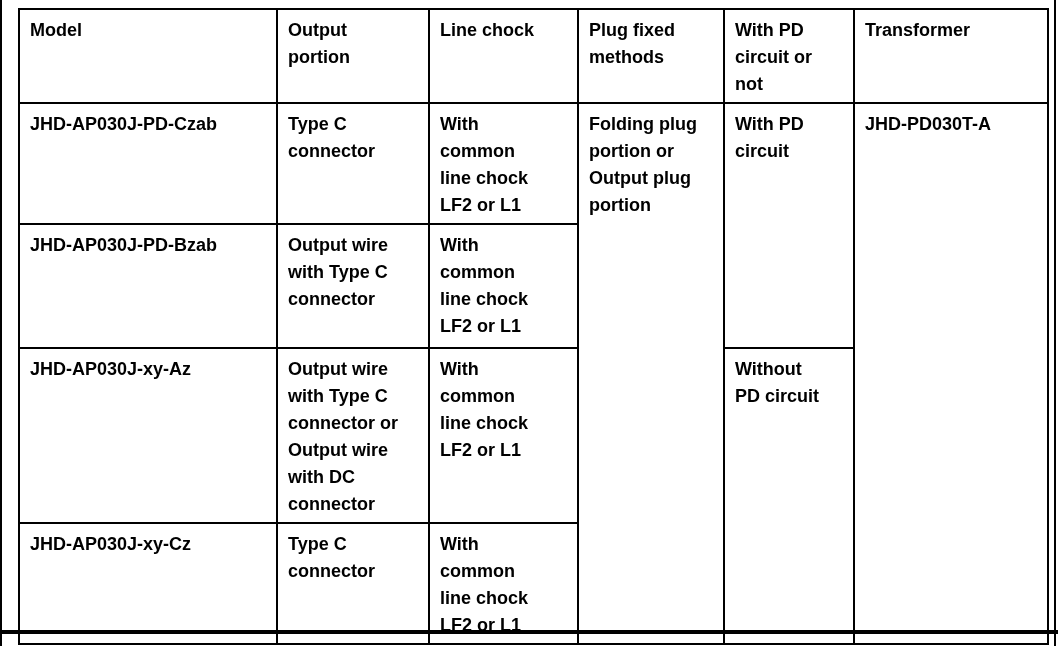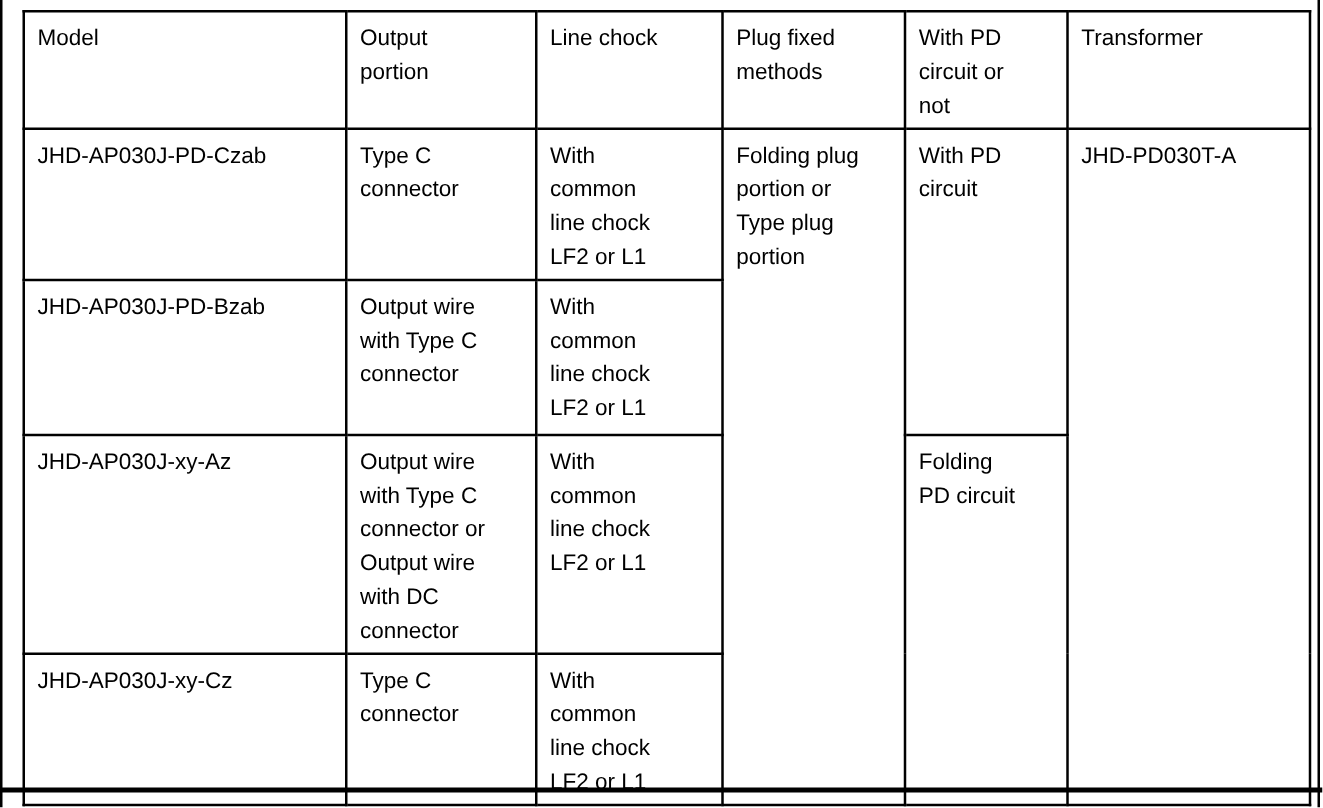--- a/index.html
+++ b/index.html
@@ -44,21 +44,21 @@
     border-collapse: collapse;
     table-layout: fixed;
   }
   table.spec td, table.spec th {
     border: 2px solid #000000;
     vertical-align: top;
     text-align: left;
     padding: 7px 6px 4px 10px;
     font-size: 18px;
     line-height: 27px;
-    font-weight: normal;
+    font-weight: bold;
     color: #000000;
     white-space: pre-line;
     overflow: hidden;
   }
 </style>
 </head>
 <body>
 
 <div class="page">
 
@@ -87,21 +87,21 @@
       <tr style="height:121px">
         <td>JHD-AP030J-PD-Czab</td>
         <td>Type C
 connector</td>
         <td>With
 common
 line chock
 LF2 or L1</td>
         <td rowspan="4">Folding plug
 portion or
-Type plug
+Output plug
 portion</td>
         <td rowspan="2">With PD
 circuit</td>
         <td rowspan="4">JHD-PD030T-A</td>
       </tr>
       <tr style="height:124px">
         <td>JHD-AP030J-PD-Bzab</td>
         <td>Output wire
 with Type C
 connector</td>
@@ -115,21 +115,21 @@
         <td>Output wire
 with Type C
 connector or
 Output wire
 with DC
 connector</td>
         <td>With
 common
 line chock
 LF2 or L1</td>
-        <td rowspan="2">Folding
+        <td rowspan="2">Without
 PD circuit</td>
       </tr>
       <tr style="height:117px">
         <td>JHD-AP030J-xy-Cz</td>
         <td>Type C
 connector</td>
         <td>With
 common
 line chock
 LF2 or L1</td>

